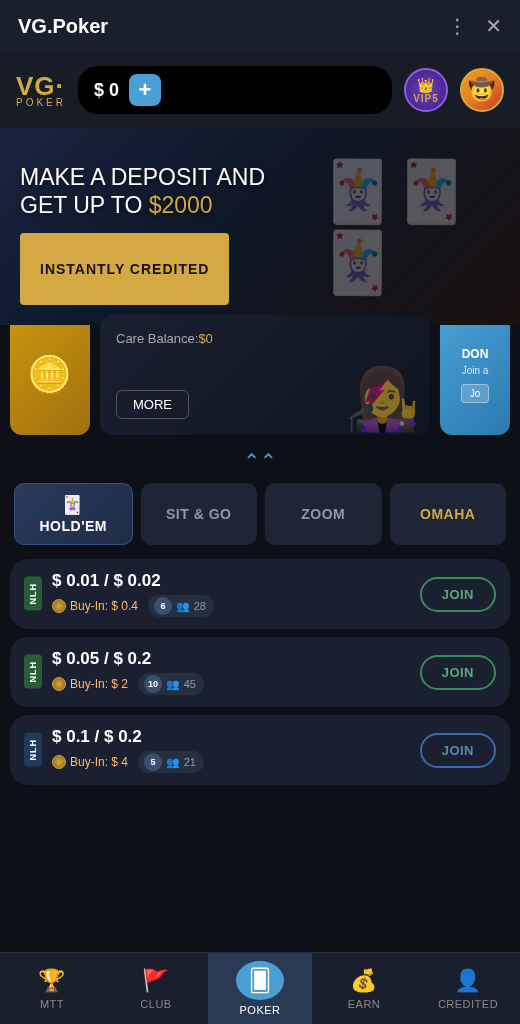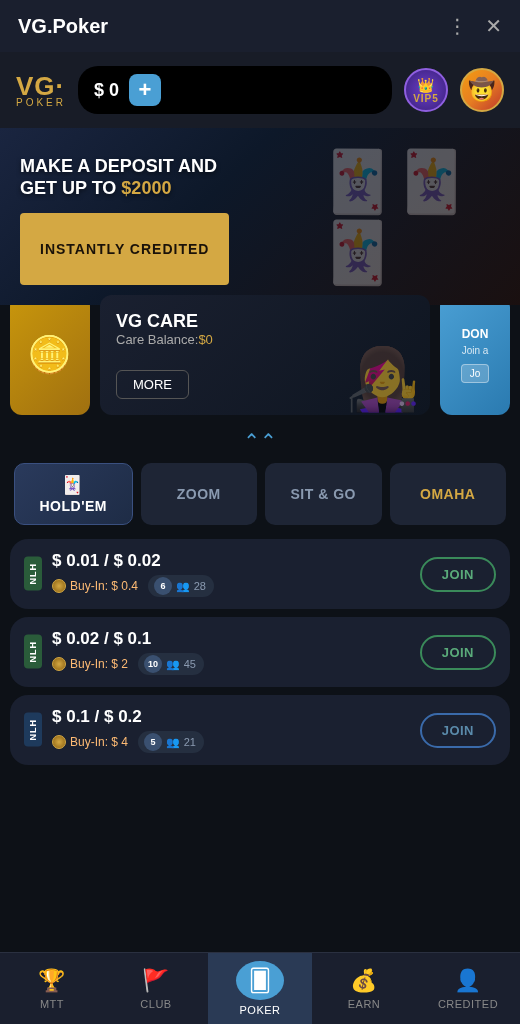--- a/index.html
+++ b/index.html
@@ -142,28 +142,29 @@
       top: 0;
       width: 200px;
       height: 100%;
       opacity: 0.3;
       font-size: 60px;
       display: flex;
       align-items: center;
       justify-content: center;
     }
     .banner-title {
-      font-size: 18px;
-      font-weight: 700;
+      font-size: 23px;
+      font-weight: 400;
       color: #fff;
       line-height: 1.2;
       position: relative;
       z-index: 2;
       max-width: 300px;
       text-shadow: 0 2px 4px rgba(0,0,0,0.5);
+      margin-top: 8px;
     }
     .banner-title .highlight {
       color: #d4a843;
     }
     .banner-btn {
       margin-top: 14px;
       background: #d4a843;
       border: none;
       border-radius: 4px;
       padding: 28px 20px;
@@ -508,21 +509,20 @@
     </div>
     <button class="banner-btn">INSTANTLY CREDITED</button>
   </div>
 
   <div class="cards-section">
     <div class="card-small">
       <span>🪙</span>
     </div>
     <div class="card-main">
       <div>
-        <div class="card-main-title">VG CARE</div>
         <div class="card-main-sub">
           <span>Care Balance:</span><span class="gold">$0</span>
         </div>
       </div>
       <button class="more-btn">MORE</button>
       <div class="card-main-lady">👩‍🎤</div>
     </div>
     <div class="card-right">
       <div class="card-right-title">DON</div>
       <div class="card-right-sub">Join a</div>
@@ -533,24 +533,24 @@
   <div class="chevron-divider">
     <span>⌃⌃</span>
   </div>
 
   <div class="game-tabs">
     <button class="game-tab active">
       <span class="tab-icon" style="display:block;font-size:18px;margin-bottom:2px;">🃏</span>
       <span>HOLD'EM</span>
     </button>
     <button class="game-tab inactive">
-      <span>ZOOM</span>
+      <span>SIT &amp; GO</span>
     </button>
     <button class="game-tab inactive">
-      <span>SIT &amp; GO</span>
+      <span>ZOOM</span>
     </button>
     <button class="game-tab inactive gold-text">
       <span>OMAHA</span>
     </button>
   </div>
 
   <div class="table-list">
 
     <div class="table-row">
       <div class="nln-badge">NLH</div>
@@ -567,21 +567,21 @@
             <span>28</span>
           </div>
         </div>
       </div>
       <button class="join-btn">JOIN</button>
     </div>
 
     <div class="table-row">
       <div class="nln-badge">NLH</div>
       <div class="table-info">
-        <div class="table-stakes">$ 0.02 / $ 0.1</div>
+        <div class="table-stakes">$ 0.05 / $ 0.2</div>
         <div class="table-meta">
           <div class="table-buyin">
             <span class="chip-icon"></span>
             <span>Buy-In: $ 2</span>
           </div>
           <div class="players-count-badge">
             <div class="players-circle">10</div>
             <span>👥</span>
             <span>45</span>
           </div>

